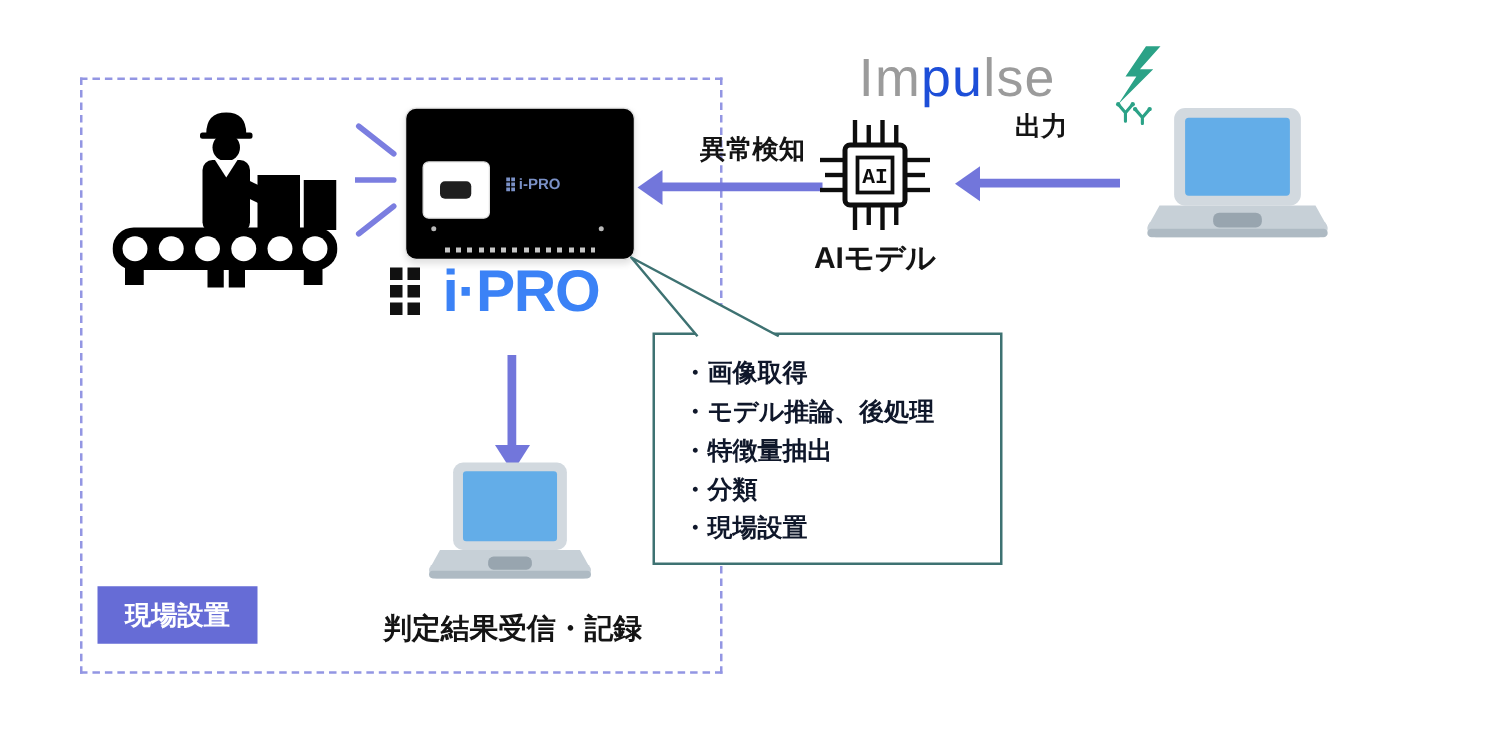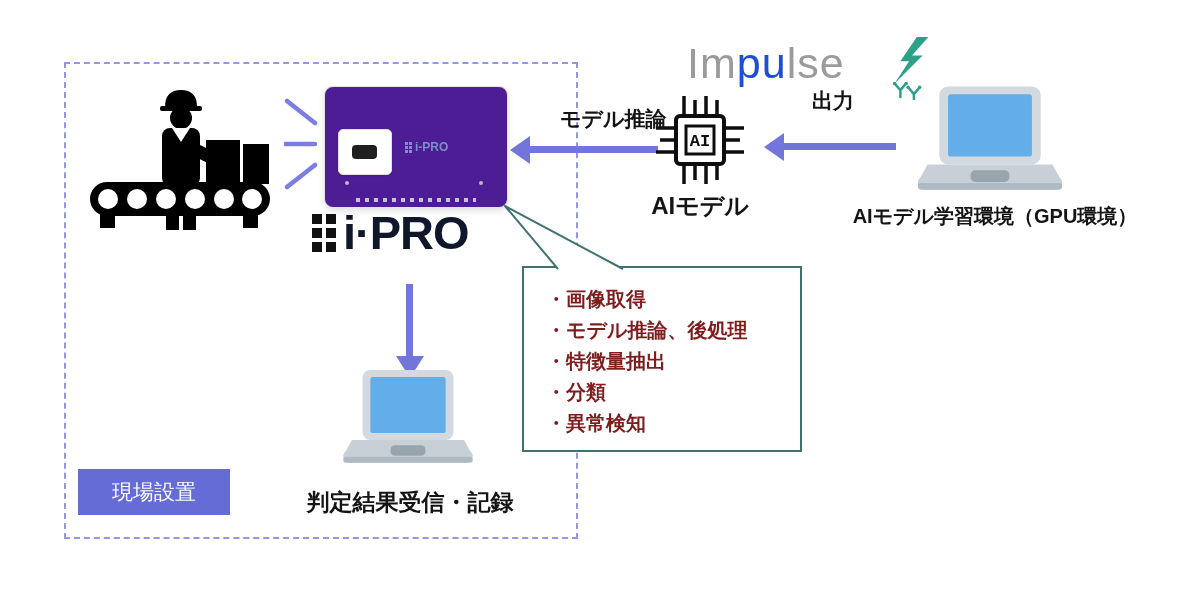--- a/index.html
+++ b/index.html
@@ -4,61 +4,61 @@
 <style>
   html,body{margin:0;padding:0;background:#fff;}
   #canvas{position:relative;width:1200px;height:600px;background:#fff;overflow:hidden;
           font-family:"Liberation Sans",sans-serif;color:#1a1a1a;}
   .abs{position:absolute;}
 
   
   #field-box{left:64px;top:62px;width:510px;height:473px;border:2px dashed #9396E3;z-index:1;}
 
   
-  #field-badge{left:78px;top:469px;width:152px;height:46px;background:#666CD6;color:#fff;
-    font-size:21px;font-weight:normal;display:flex;align-items:center;justify-content:center;z-index:2;}
+  #field-badge{left:78px;top:469px;width:128px;height:46px;background:#666CD6;color:#fff;
+    font-size:21px;font-weight:bold;display:flex;align-items:center;justify-content:center;z-index:2;}
 
   
   .jp-label{font-weight:bold;color:#141414;}
 
   
   .h-line{background:#7276DB;height:7px;}
   .arrow-left{width:0;height:0;border-top:14px solid transparent;border-bottom:14px solid transparent;
     border-right:20px solid #7276DB;}
   .v-line{background:#7276DB;width:7px;}
   .arrow-down{width:0;height:0;border-left:14px solid transparent;border-right:14px solid transparent;
     border-top:22px solid #7276DB;}
 
   
-  #device{left:324px;top:86px;width:182px;height:120px;background:#4c1d95;border:1px solid #E3E3E3;
+  #device{left:324px;top:86px;width:182px;height:120px;background:#000000;border:1px solid #E3E3E3;
     border-radius:9px;box-shadow:0 3px 6px rgba(0,0,0,.12);z-index:2;}
   #device-cam{position:absolute;left:13px;top:42px;width:52px;height:44px;background:#fff;
     border:1px solid #E0E0E0;border-radius:5px;box-shadow:0 1px 2px rgba(0,0,0,.08);}
   #device-lens{position:absolute;left:13px;top:15px;width:25px;height:14px;background:#1F1F1F;border-radius:4px;}
   .screw{position:absolute;width:4px;height:4px;border-radius:50%;background:#B9B9B9;}
   #device-vents{position:absolute;left:31px;bottom:5px;width:120px;height:4px;
     background:repeating-linear-gradient(90deg,#C6C6C6 0 4px,transparent 4px 9px);}
   
   .dots-grid{display:grid;grid-template-columns:repeat(2,1fr);}
   .dots-grid span{background:#111;display:block;}
   #mini-logo{position:absolute;left:80px;top:53px;display:flex;align-items:center;gap:3px;}
   #mini-logo .dots-grid{grid-gap:1px;}
   #mini-logo .dots-grid span{width:3px;height:3px;background:#7A90C6;}
   #mini-logo .txt{font-size:12px;font-weight:bold;color:#7A90C6;letter-spacing:0;}
 
   
   #wordmark{left:312px;top:209px;display:flex;align-items:center;gap:7px;z-index:2;}
   #wordmark .dots-grid{grid-gap:4px;}
   #wordmark .dots-grid span{width:10px;height:10px;}
-  #wordmark .txt{font-size:47px;font-weight:800;color:#0f172a;letter-spacing:-1px;line-height:1;}
+  #wordmark .txt{font-size:47px;font-weight:800;color:#3b82f6;letter-spacing:-1px;line-height:1;margin-left:11px;}
 
   
   #callout{left:522px;top:266px;width:276px;height:182px;background:#fff;border:2px solid #3E7272;z-index:5;}
   #callout ul{list-style:none;margin:16px 0 0 22px;padding:0;}
-  #callout li{font-size:20px;font-weight:bold;color:#7f1d1d;line-height:31px;white-space:nowrap;}
+  #callout li{font-size:20px;font-weight:bold;color:#0f172a;line-height:31px;white-space:nowrap;}
   #beak{left:495px;top:198px;width:150px;height:78px;z-index:6;}
 
   
   #impulse{left:687px;top:42px;display:flex;align-items:flex-start;z-index:2;}
   #impulse .word{font-size:43px;font-weight:300;letter-spacing:1px;line-height:1;}
   .gray{color:#9B9B9B;} .green{color:#1d4ed8;}
 
   svg{display:block;}
 </style>
 </head>
@@ -127,21 +127,21 @@
       <span></span>
         <span></span>
         <span></span>
         <span></span>
         <span></span>
         <span></span>
     </div>
     <span class="txt">i·PRO</span>
   </div>
 
-  <div class="abs jp-label" style="left:560px;top:105px;font-size:21px;z-index:3">モデル推論</div>
+  <div class="abs jp-label" style="left:560px;top:105px;font-size:21px;z-index:3">異常検知</div>
   <div class="abs arrow-left" style="left:510px;top:136px;z-index:3"></div>
   <div class="abs h-line" style="left:528px;top:146px;width:130px;z-index:2"></div>
 
   <svg class="abs" style="left:652px;top:92px;z-index:2" width="96" height="96" viewBox="0 0 96 96">
     <g stroke="#0d0d0d" stroke-width="3.5">
       <line x1="32" y1="4" x2="32" y2="24"></line>
         <line x1="43" y1="8" x2="43" y2="24"></line>
       <line x1="54" y1="4" x2="54" y2="24"></line>
         <line x1="65" y1="8" x2="65" y2="24"></line>
       <line x1="32" y1="72" x2="32" y2="92"></line>
@@ -166,21 +166,20 @@
   <div class="abs h-line" style="left:782px;top:143px;width:114px;z-index:2"></div>
 
   <svg class="abs" style="left:912px;top:84px;z-index:2" width="156" height="114" viewBox="0 0 160 116">
     <rect x="28" y="2" width="104" height="80" rx="9" fill="#D2D9DF"></rect>
     <rect x="37" y="10" width="86" height="64" rx="3" fill="#63ADE8"></rect>
     <path d="M16 82 L144 82 L154 100 L6 100 Z" fill="#C7D0D7"></path>
     <rect x="6" y="94" width="148" height="14" rx="7" fill="#C7D0D7"></rect>
     <rect x="6" y="101" width="148" height="7" rx="3.5" fill="#AEBAC3"></rect>
     <rect x="60" y="88" width="40" height="12" rx="5" fill="#98A5AF"></rect>
   </svg>
-  <div class="abs jp-label" style="left:830px;top:203px;width:330px;text-align:center;font-size:20px;z-index:2">AIモデル学習環境（GPU環境）</div>
 
   <div class="abs v-line" style="left:406px;top:284px;height:72px;z-index:2"></div>
   <div class="abs arrow-down" style="left:396px;top:356px;z-index:2"></div>
 
   <svg class="abs" style="left:338px;top:368px;z-index:2" width="140" height="102" viewBox="0 0 160 116">
     <rect x="28" y="2" width="104" height="80" rx="9" fill="#D2D9DF"></rect>
     <rect x="37" y="10" width="86" height="64" rx="3" fill="#63ADE8"></rect>
     <path d="M16 82 L144 82 L154 100 L6 100 Z" fill="#C7D0D7"></path>
     <rect x="6" y="94" width="148" height="14" rx="7" fill="#C7D0D7"></rect>
     <rect x="6" y="101" width="148" height="7" rx="3.5" fill="#AEBAC3"></rect>
@@ -189,21 +188,21 @@
   <div class="abs jp-label" style="left:300px;top:487px;width:220px;text-align:center;font-size:23px;z-index:2">判定結果受信・記録</div>
 
   <div class="abs" id="field-badge">現場設置</div>
 
   <div class="abs" id="callout">
     <ul>
       <li>・画像取得</li>
       <li>・モデル推論、後処理</li>
       <li>・特徴量抽出</li>
       <li>・分類</li>
-      <li>・異常検知</li>
+      <li>・現場設置</li>
     </ul>
   </div>
   <svg class="abs" id="beak" viewBox="0 0 150 78">
     <path d="M63 71 L10 8 L128 71" fill="#fff" stroke="#3E7272" stroke-width="2" stroke-linejoin="round"></path>
   </svg>
 
   <div class="abs" id="impulse">
     <span class="word gray">Im</span>
     <span class="word green">pu</span>
     <span class="word gray">lse</span>

